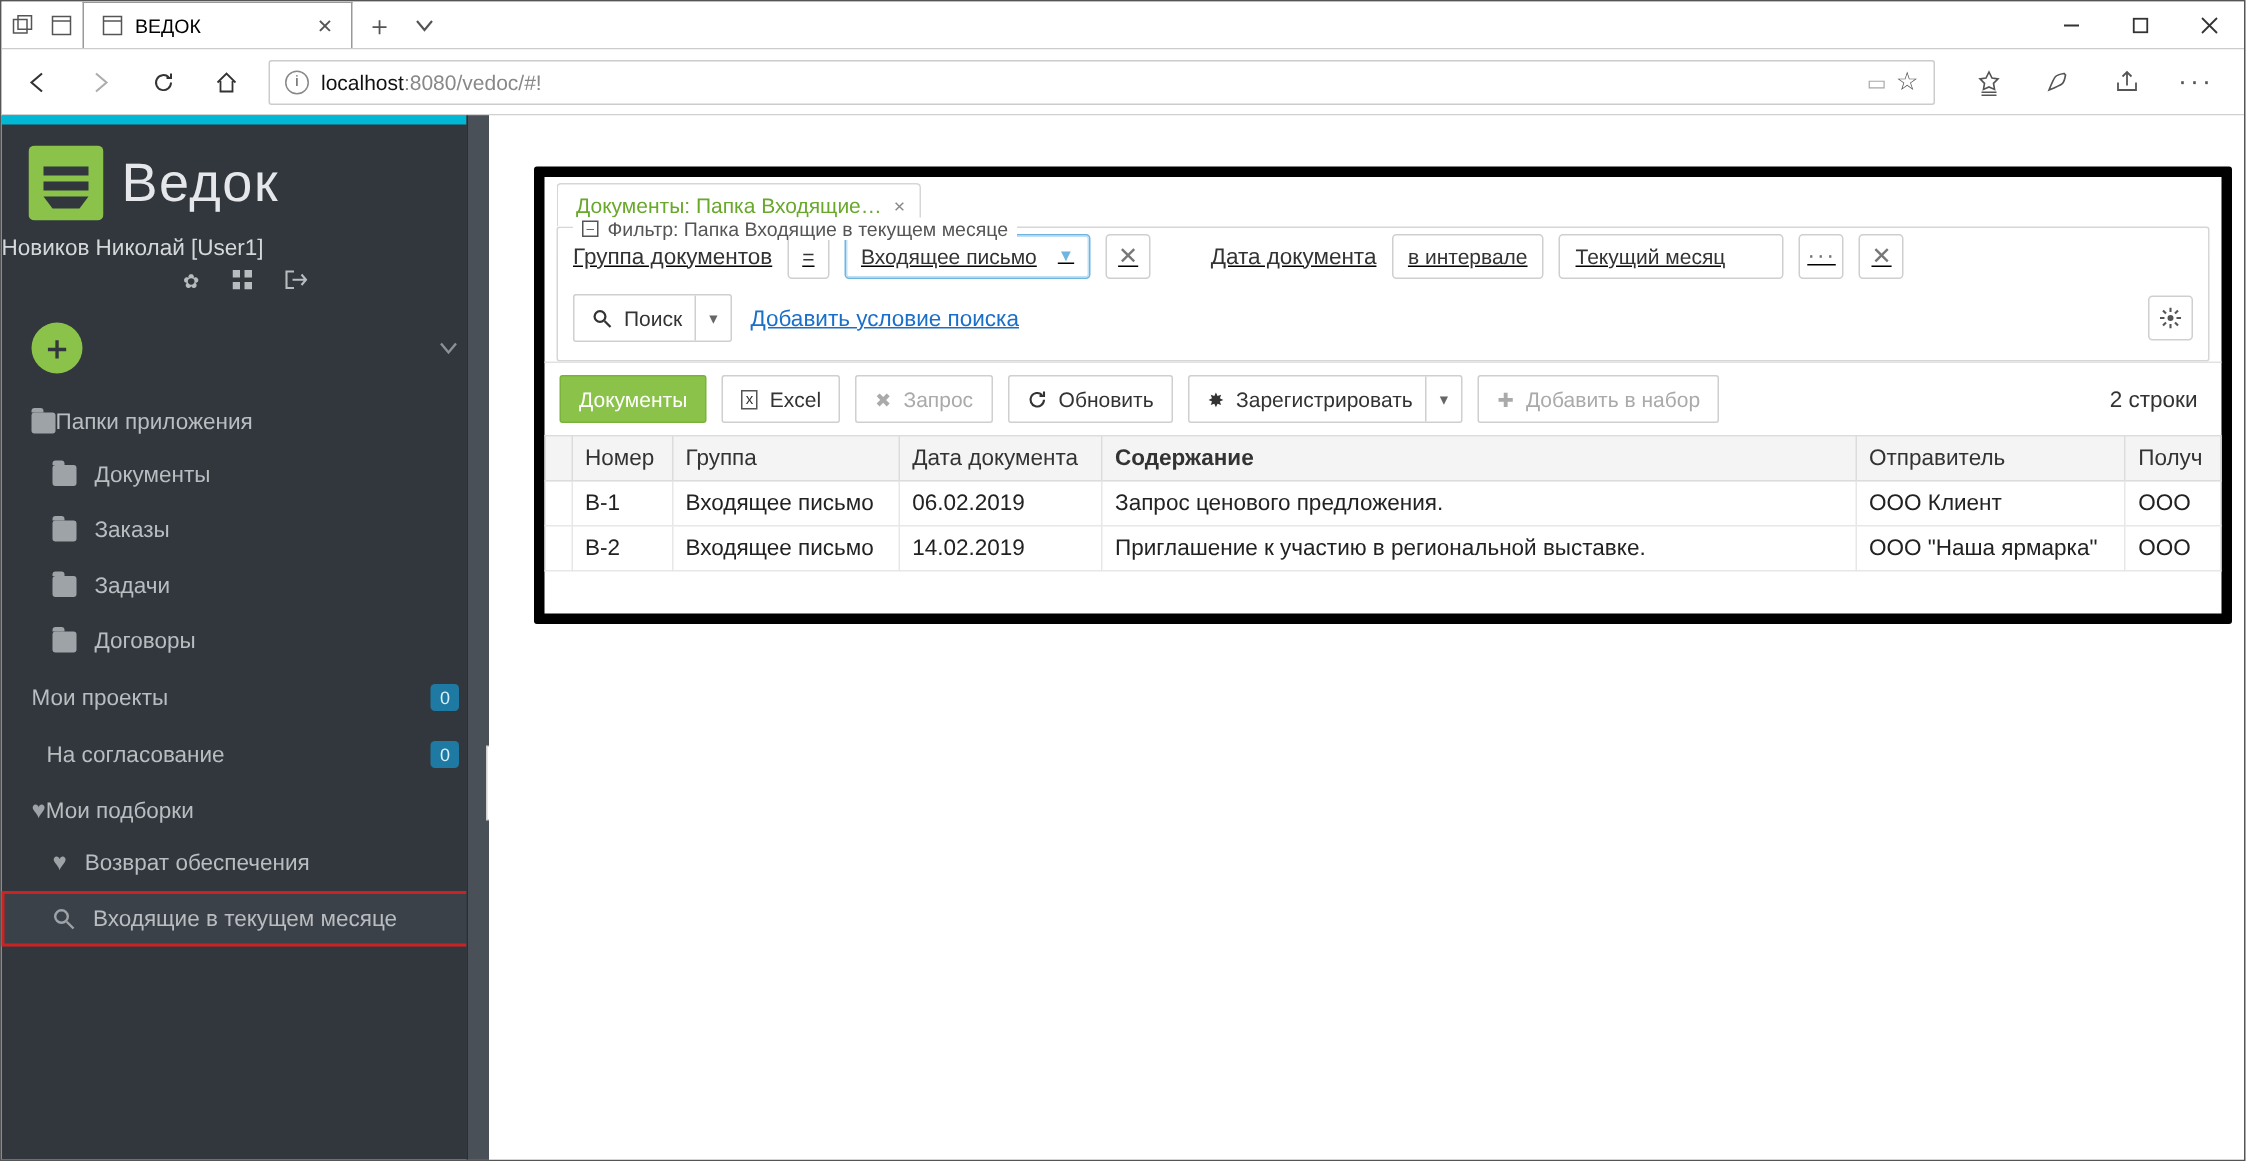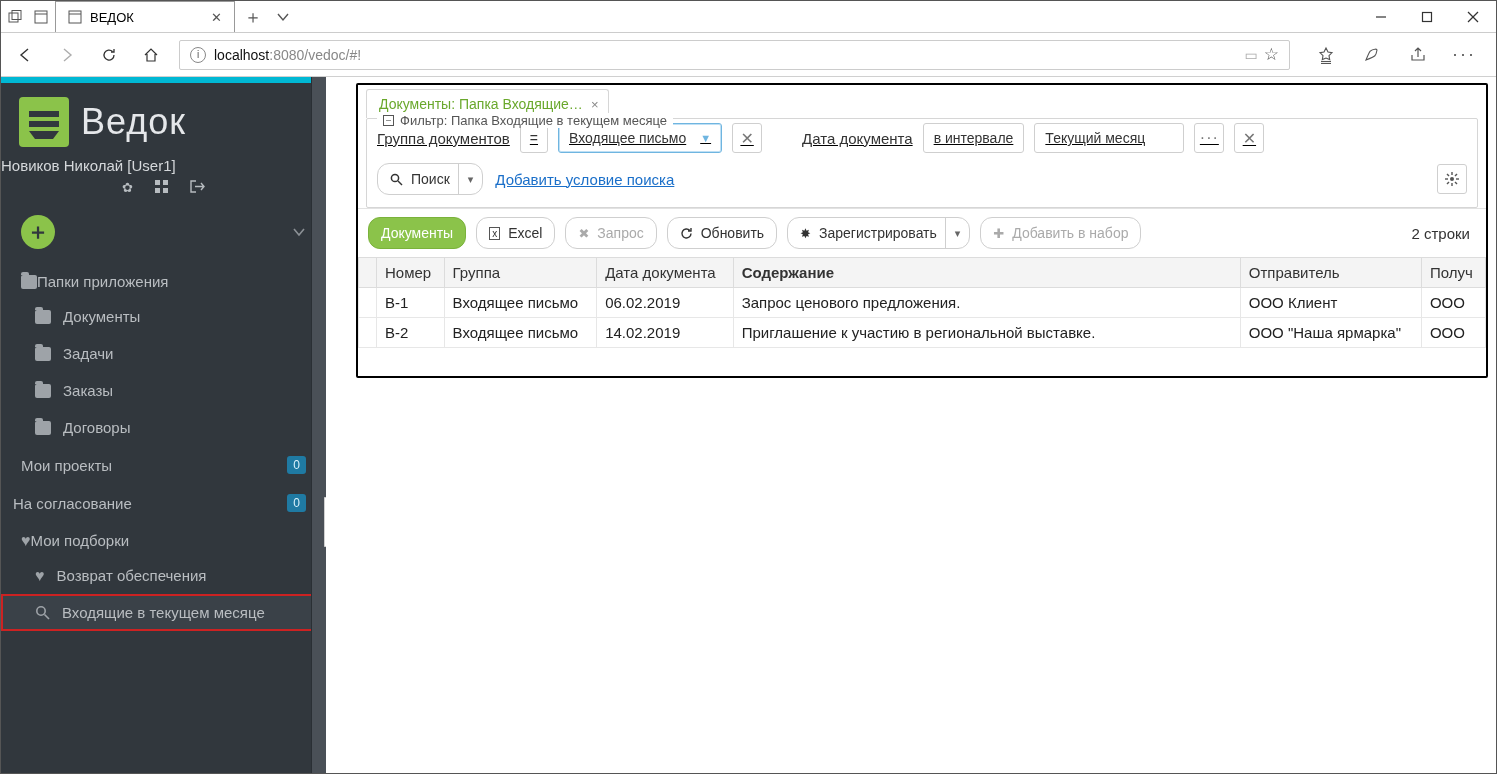--- a/index.html
+++ b/index.html
@@ -38,37 +38,37 @@
   .sb-item .badge { margin-left:auto; background:#1f7aa3; color:#d9f1fb; border-radius:3px; padding:0 6px; font-size:12px; line-height:18px;}
   .sb-item.highlight { outline:2px solid #c22; outline-offset:-2px; background:#3a4148;}
   .folder-ic { width:16px; height:14px; background:#9ea3a8; border-radius:2px 2px 2px 2px; position:relative; }
   .folder-ic::before{content:"";position:absolute;top:-3px;left:0;width:8px;height:3px;background:#9ea3a8;border-radius:2px 2px 0 0;}
   .heart-ic { color:#9ea3a8; font-size:16px; line-height:1;}
   .search-ic{ color:#9ea3a8; font-size:15px; line-height:1;}
   .sidebar-handle{position:absolute; right:-12px; top:420px; width:14px;height:50px; background:#fff; border:1px solid #d0d0d0; border-radius:0 6px 6px 0; display:flex;align-items:center;justify-content:center; font-size:11px; color:#666;}
   .sidebar-scroll { position:absolute; right:0; top:0; bottom:0; width:15px; background:#4a5057; border-left:1px solid #2a2f34;}
   
   .main { flex:1; background:#fff; position:relative; padding:6px 8px 0 30px;}
-  .red-frame { border:2px solid #000000; border-radius:2px; padding:0 0 28px 0;}
+  .red-frame { border:7px solid #000000; border-radius:2px; padding:0 0 28px 0;margin-top:28px;}
   .doc-tab-row{ display:flex; padding:4px 4px 0 8px; }
   .doc-tab { border:1px solid #d6d6d6; border-bottom:none; padding:6px 10px 6px 12px; font-size:14px; color:#6aa82c; display:flex; align-items:center; gap:8px; background:#fff; border-radius:3px 3px 0 0;}
   .doc-tab .close{ color:#888; font-size:13px;}
   .filter-box { margin:0 8px; border:1px solid #d6d6d6; border-radius:2px; }
   .filter-legend-row{ position:relative; height:0;}
   .filter-legend { position:relative; top:-10px; left:10px; background:#fff; padding:0 6px; font-size:13px; color:#555; display:inline-flex; gap:6px; align-items:center;}
   .filter-legend .sq{width:11px;height:11px;border:1px solid #555; display:inline-flex;align-items:center;justify-content:center;font-size:9px;line-height:1;}
   .filter-row{ display:flex; align-items:center; gap:10px; padding:4px 10px 10px;text-decoration:underline;}
   .f-label{ font-size:15px; color:#333;}
   .chip{ border:1px solid #cfcfcf; border-radius:3px; height:30px; display:flex; align-items:center; padding:0 10px; font-size:14px; color:#333; background:#fff;}
   .chip.small{ padding:0 9px;}
   .chip.active{ border-color:#6fb5e0; box-shadow:0 0 0 1px #bfe0f5 inset;}
   .chip .caret{ margin-left:14px; color:#6fb5e0; font-size:11px;}
   .icon-btn{ border:1px solid #cfcfcf; border-radius:3px; width:30px;height:30px; display:flex;align-items:center;justify-content:center; color:#777; background:#fff;}
   .search-row{ display:flex; align-items:center; gap:12px; padding:0 10px 12px;}
-  .btn{ border:1px solid #cfcfcf; border-radius:12px; height:32px; padding:0 12px; display:flex; align-items:center; gap:8px; font-size:14px; background:#fff; color:#333;}
+  .btn{ border:1px solid #cfcfcf; border-radius:2px; height:32px; padding:0 12px; display:flex; align-items:center; gap:8px; font-size:14px; background:#fff; color:#333;}
   .btn .ic{font-size:13px;}
   .btn.split{ padding-right:0;}
   .btn.split .caret-part{ border-left:1px solid #cfcfcf; padding:0 9px; height:100%; display:flex; align-items:center; color:#666; font-size:11px;}
   .link{ color:#1a6fc9; text-decoration:underline; font-size:15px;}
   .toolbar{ display:flex; align-items:center; gap:10px; padding:8px 10px; border-top:1px solid #e2e2e2;}
   .btn.green{ background:#8bc34a; border-color:#7ab23b; color:#fff;}
   .btn.disabled{ color:#aaa;}
   .toolbar .counter{ margin-left:auto; color:#333; font-size:15px; padding-right:6px;}
   
   table.grid{ width:100%; border-collapse:collapse; font-size:15px;}
@@ -234,36 +234,36 @@
     <div class="sb-section">
       <span class="folder-ic"></span>
       <span>Папки приложения</span>
     </div>
     <div class="sb-item">
         <span class="folder-ic"></span>
         <span>Документы</span>
       </div>
     <div class="sb-item">
         <span class="folder-ic"></span>
-        <span>Задачи</span>
+        <span>Заказы</span>
       </div>
     <div class="sb-item">
         <span class="folder-ic"></span>
-        <span>Заказы</span>
+        <span>Задачи</span>
       </div>
     <div class="sb-item">
         <span class="folder-ic"></span>
         <span>Договоры</span>
       </div>
 
     <div class="sb-item" style="padding-left:20px;">
       <span>Мои проекты</span>
       <span class="badge">0</span>
     </div>
-    <div class="sb-item" style="padding-left:12px;">
+    <div class="sb-item" style="padding-left:30px;">
       <span>На согласование</span>
       <span class="badge">0</span>
     </div>
 
     <div class="sb-section">
       <span class="heart-ic">♥</span>
       <span>Мои подборки</span>
     </div>
     <div class="sb-item">
       <span class="heart-ic">♥</span>

